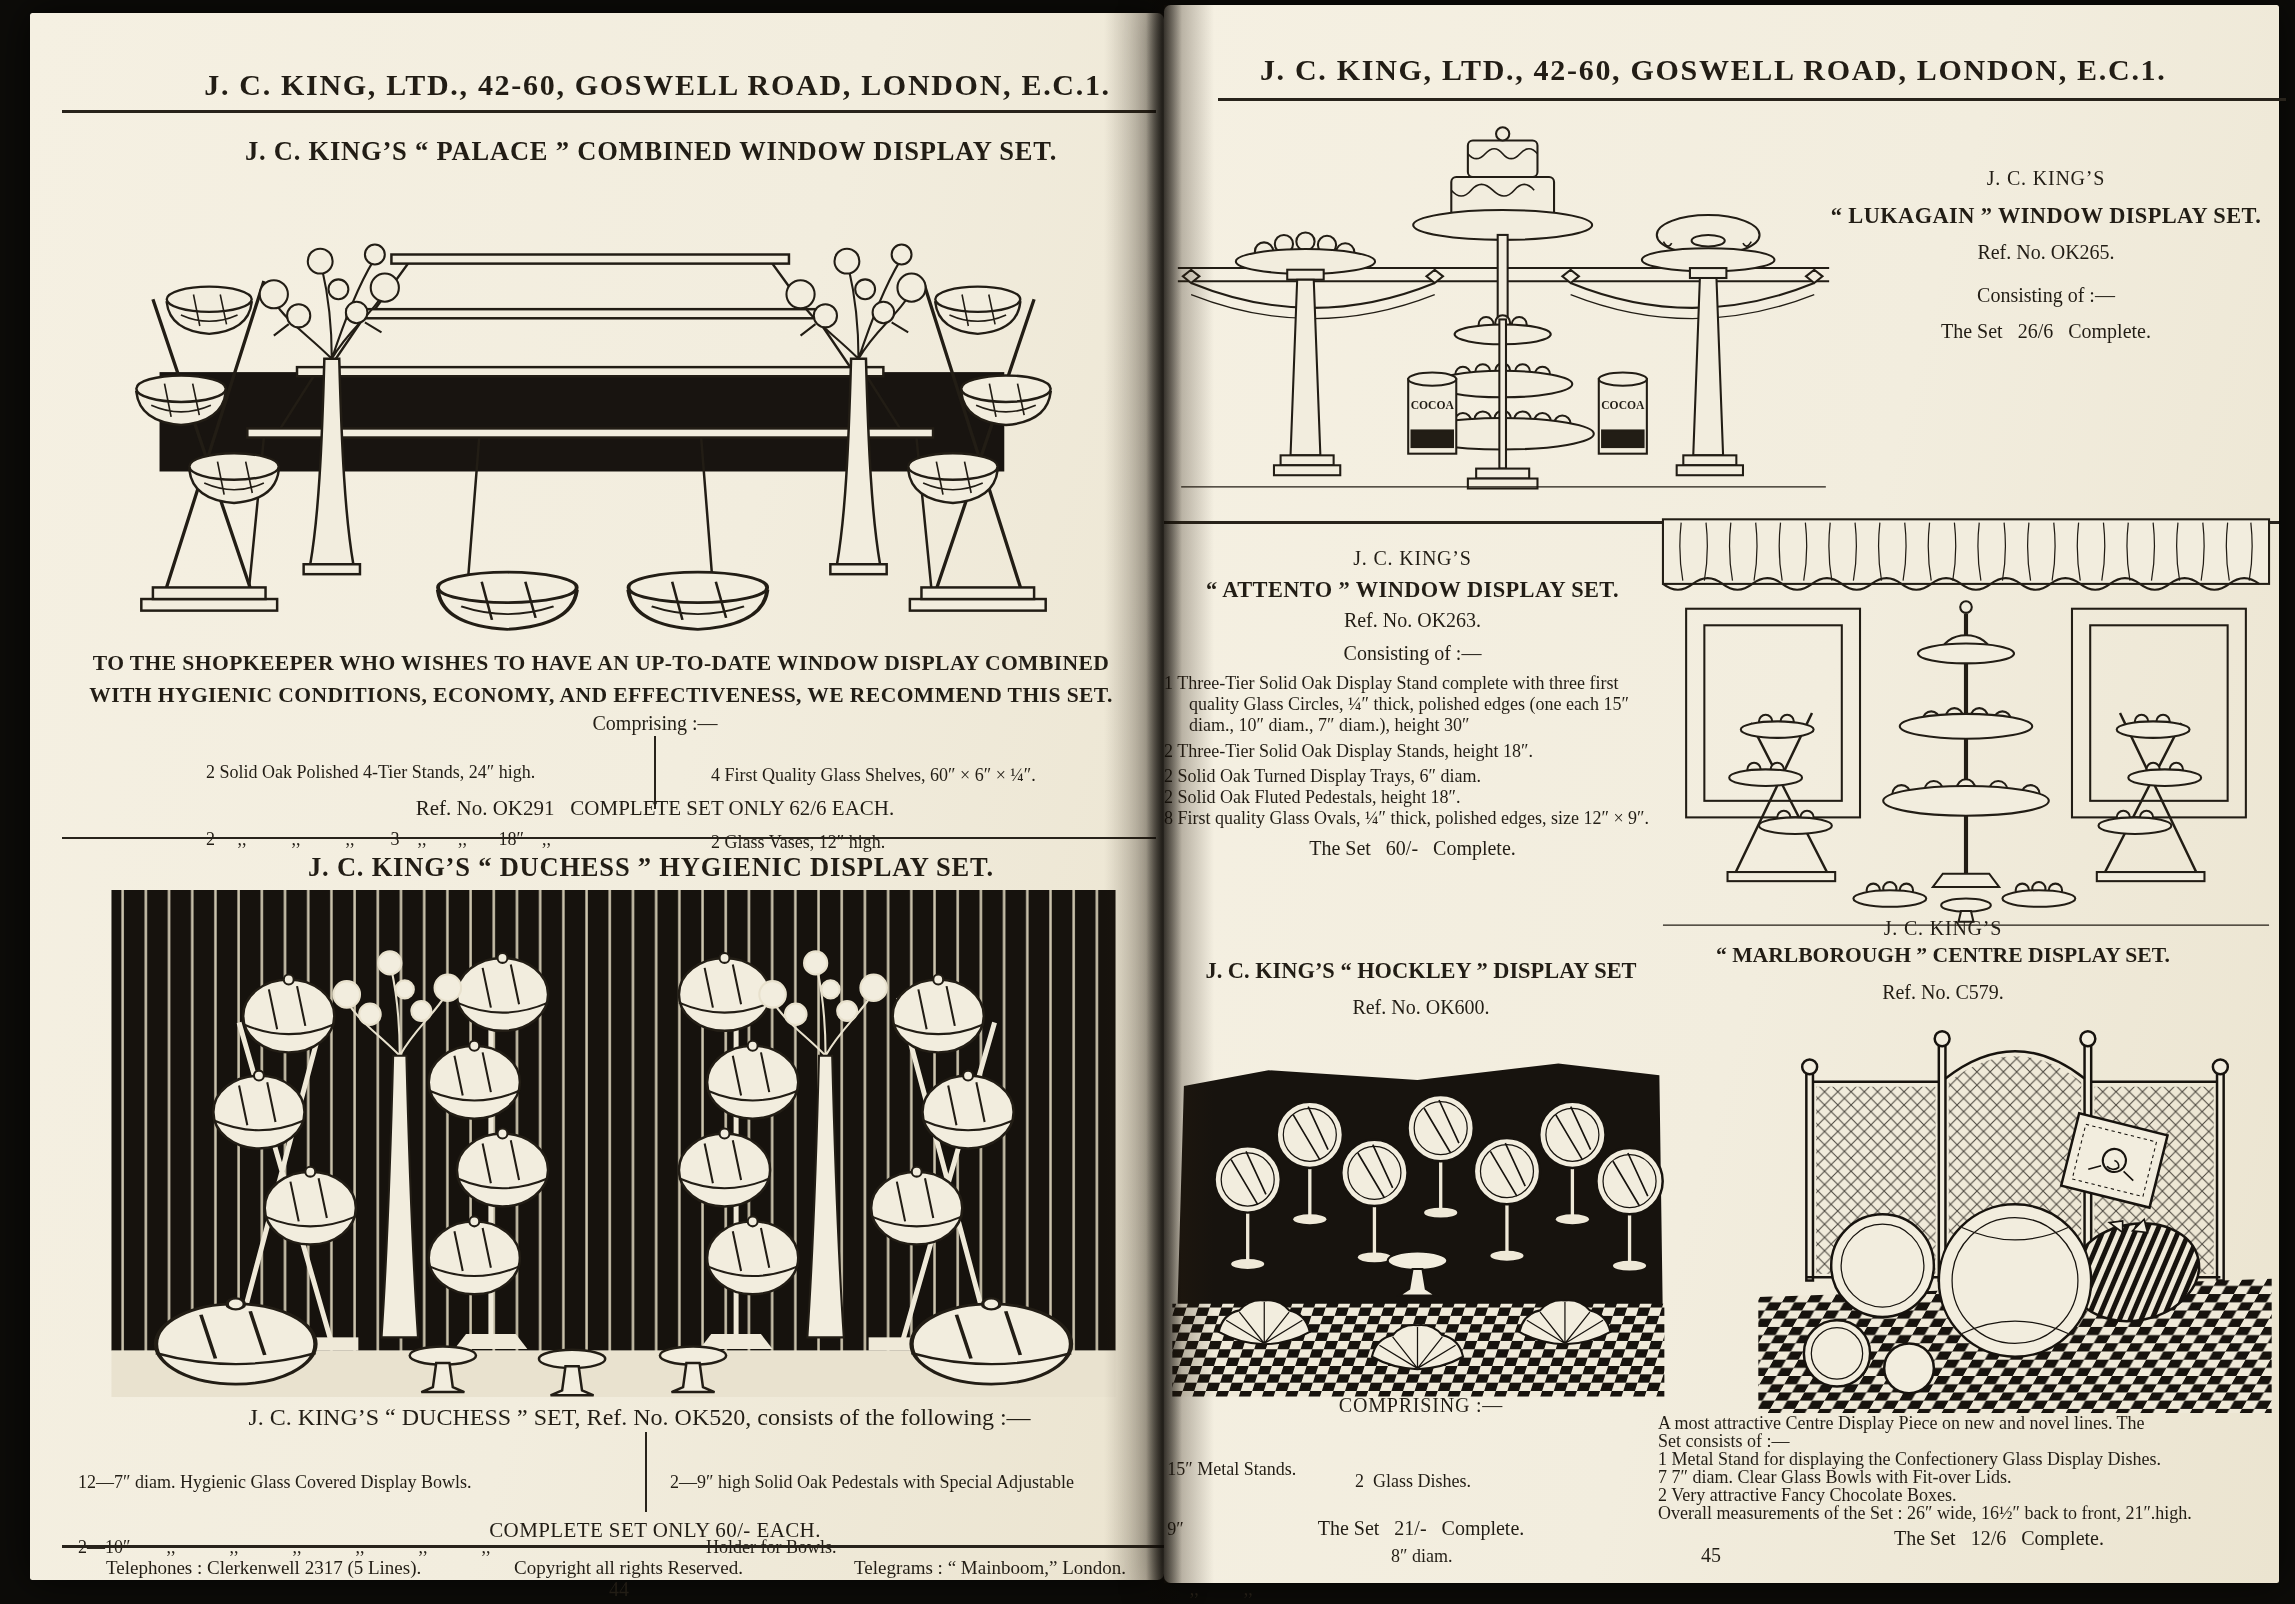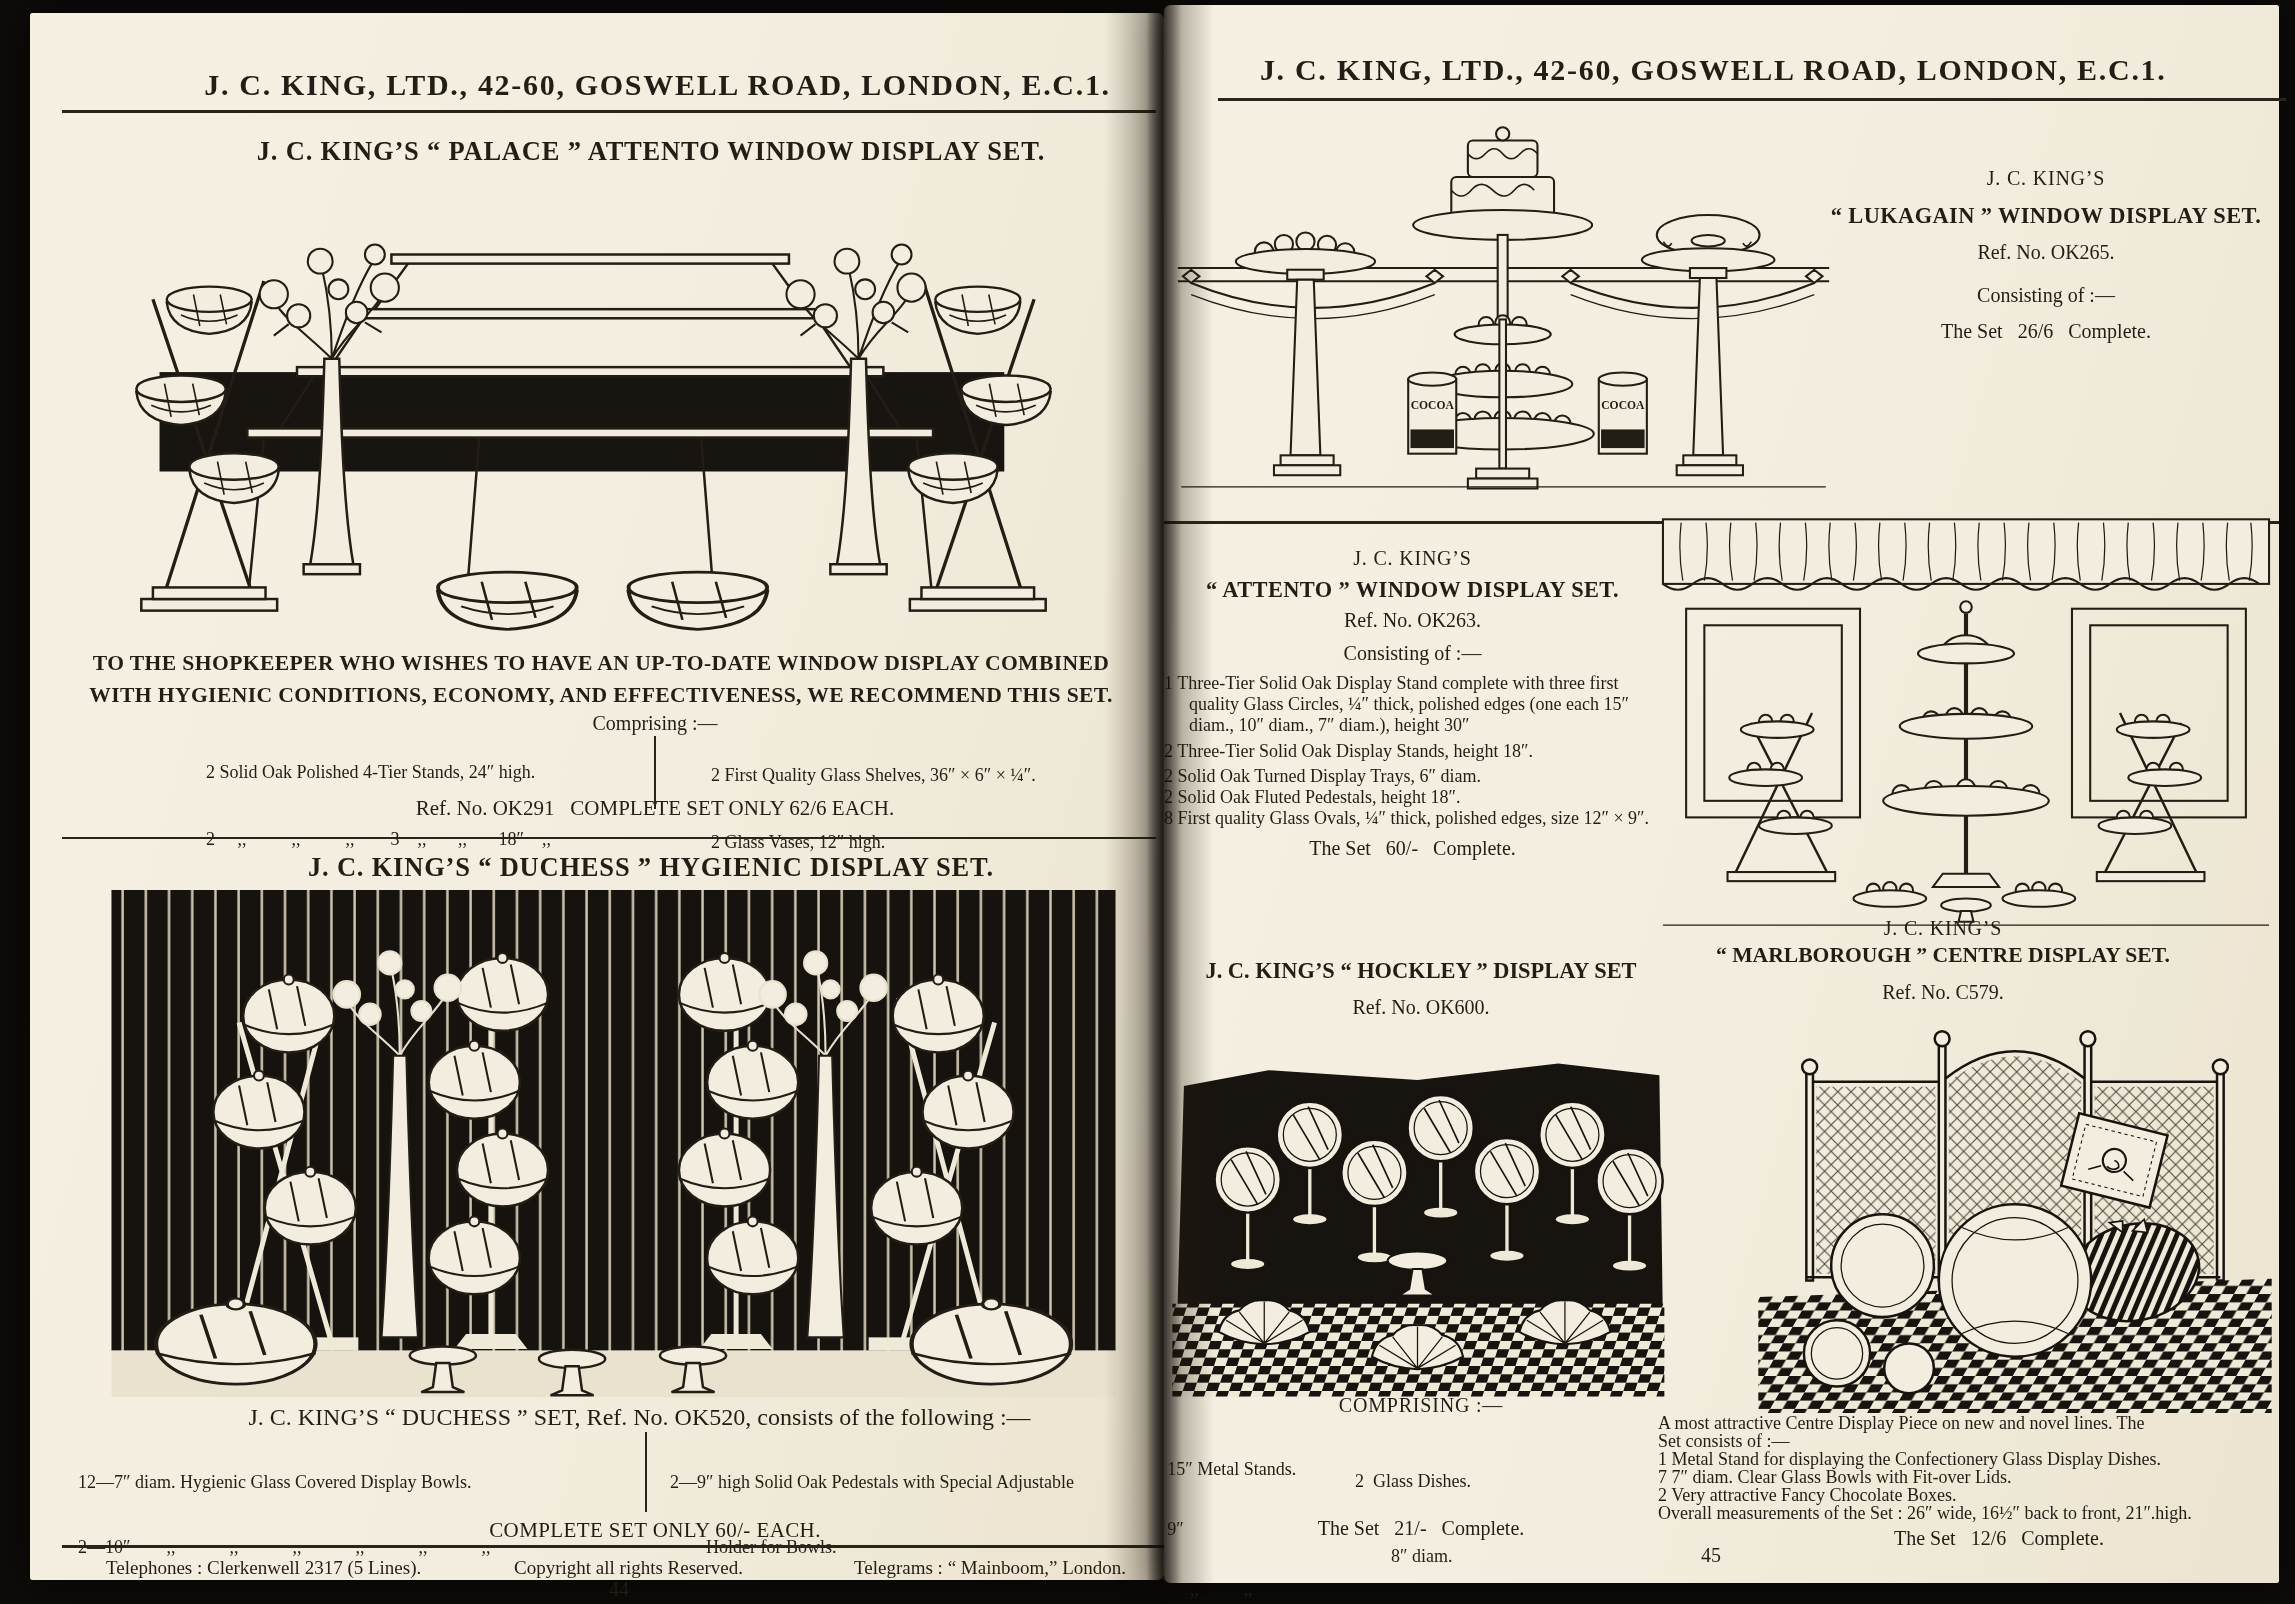--- a/index.html
+++ b/index.html
@@ -37,21 +37,21 @@
 </style>
 </head>
 <body>
 
 <div class="canvas">
 
   <div class="page left">
     <div class="pg-header" style="left:0;right:0;top:55px;text-align:center;padding-left:121px;">J. C. KING, LTD., 42-60, GOSWELL ROAD, LONDON, E.C.1.</div>
     <div class="rule" style="left:32px;width:1094px;top:97px;height:2.5px;"></div>
 
-    <div class="sec-title" style="left:0;right:0;top:123px;text-align:center;padding-left:108px;">J. C. KING’S “ PALACE ” ATTENTO WINDOW DISPLAY SET.</div>
+    <div class="sec-title" style="left:0;right:0;top:123px;text-align:center;padding-left:108px;">J. C. KING’S “ PALACE ” COMBINED WINDOW DISPLAY SET.</div>
 
     <svg class="illus" style="left:53px;top:162px;" width="1021" height="482" viewBox="0 0 1232 582">
       <defs>
         <g id="bowl">
           <path d="M-54 4 Q-50 40 0 44 Q50 40 54 4 Z" fill="#f2edde" stroke="#221d15" stroke-width="3"></path>
           <ellipse cx="0" cy="0" rx="54" ry="16" fill="#f2edde" stroke="#221d15" stroke-width="3"></ellipse>
           <path d="M-36 20 q36 16 72 0 M-20 -6 l8 40 M14 -6 l8 38" fill="none" stroke="#221d15" stroke-width="2"></path>
         </g>
         <g id="rosevase">
           <g stroke="#221d15" stroke-width="2.5" fill="#f2edde">
@@ -102,21 +102,21 @@
     <div class="abs ctr" style="left:0;right:0;top:699px;padding-left:116px;font-size:20px;">Comprising :—</div>
     <div class="rule" style="left:624px;top:723px;width:1.7px;height:73px;"></div>
 
     <div class="list body-t pre" style="left:176px;top:703px;">
       <div>2 Solid Oak Polished 4-Tier Stands, 24″ high.</div>
       <div>2     ,,          ,,          ,,        3    ,,       ,,       18″    ,,</div>
       <div>6 Hygienic Glass Display Bowls,  7″ diam.</div>
       <div>2       ,,          ,,          ,,            ,,       10″     ,,</div>
     </div>
     <div class="list body-t pre" style="left:681px;top:706px;">
-      <div>2 First Quality Glass Shelves, 36″ × 6″ × ¼″.</div>
+      <div>4 First Quality Glass Shelves, 60″ × 6″ × ¼″.</div>
       <div>2 Glass Vases, 12″ high.</div>
       <div>2 Sprays of Roses.</div>
     </div>
 
     <div class="abs ctr pre" style="left:0;right:0;top:783px;padding-left:116px;font-size:21px;">Ref. No. OK291   COMPLETE SET ONLY 62/6 EACH.</div>
 
     <div class="rule" style="left:32px;width:1094px;top:824px;height:1.7px;"></div>
 
     <div class="sec-title" style="left:0;right:0;top:839px;text-align:center;padding-left:108px;">J. C. KING’S “ DUCHESS ” HYGIENIC DISPLAY SET.</div>
 

